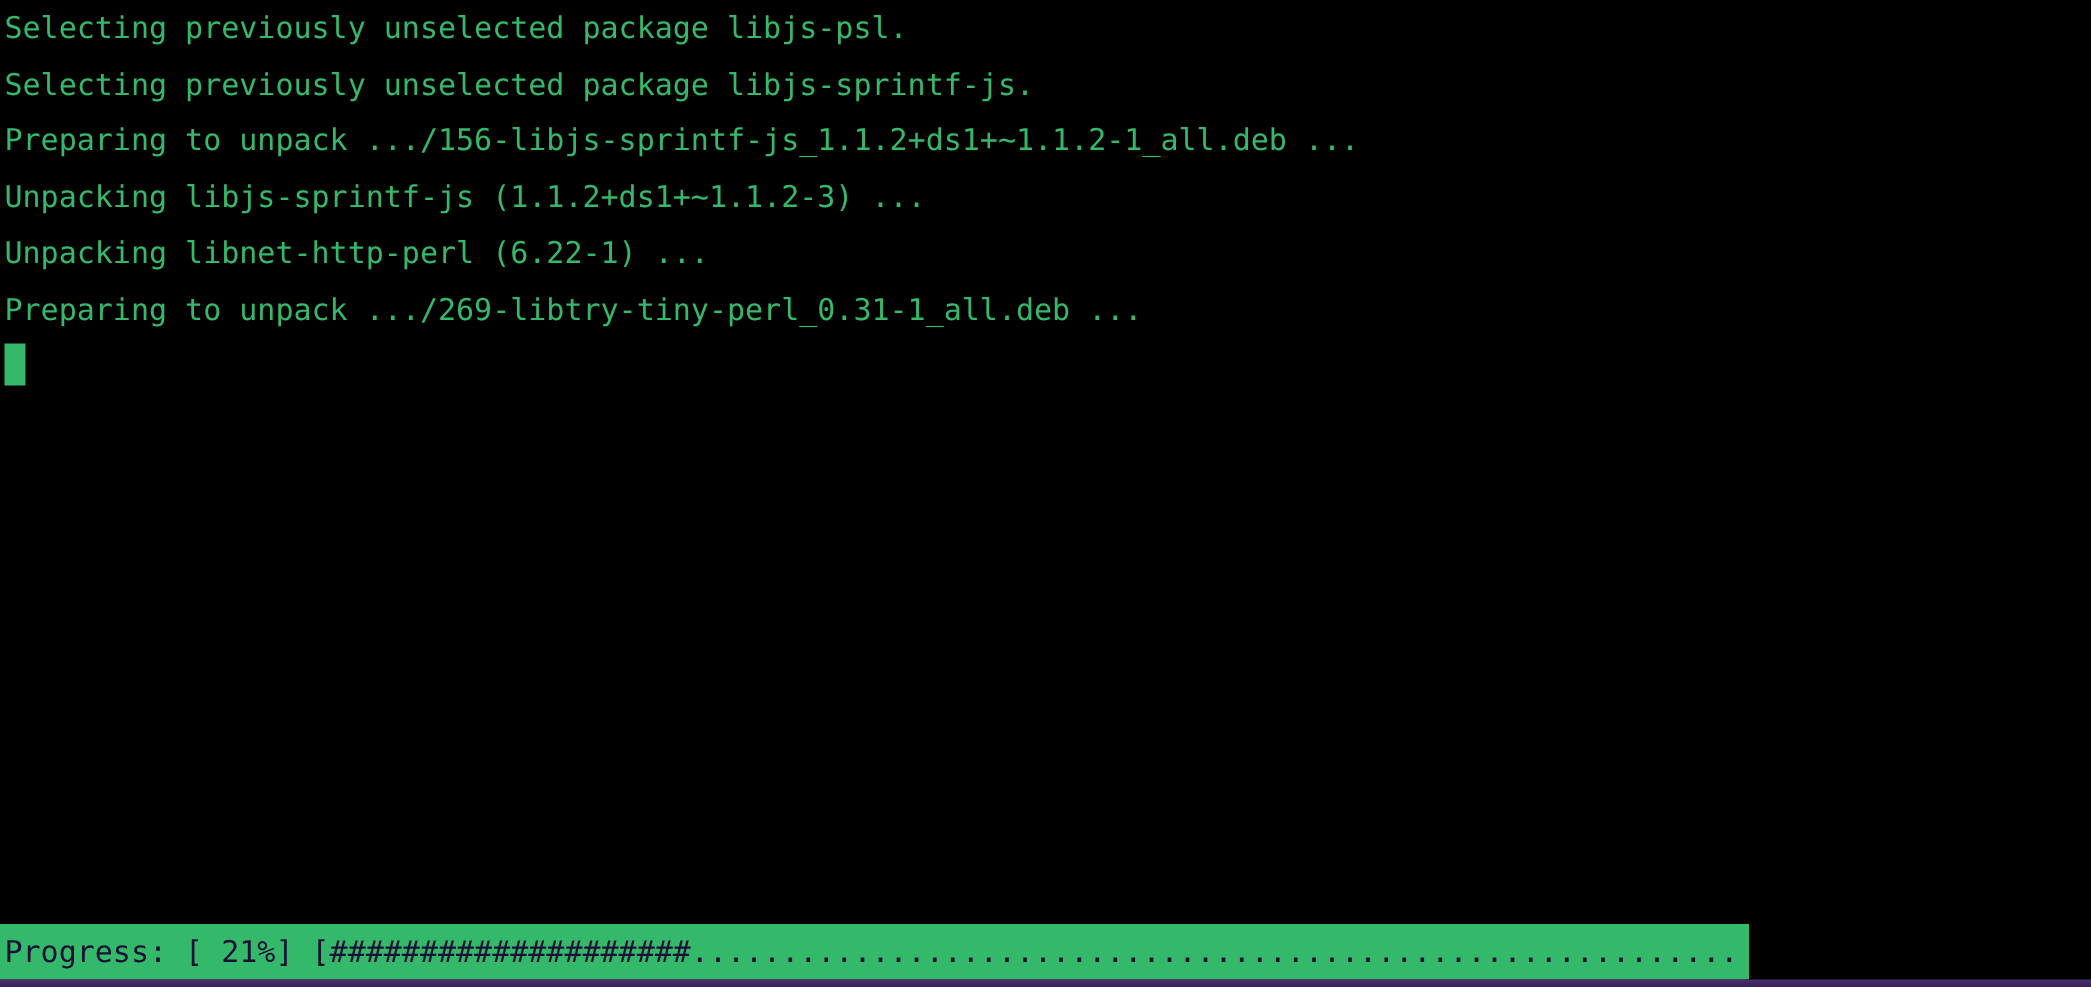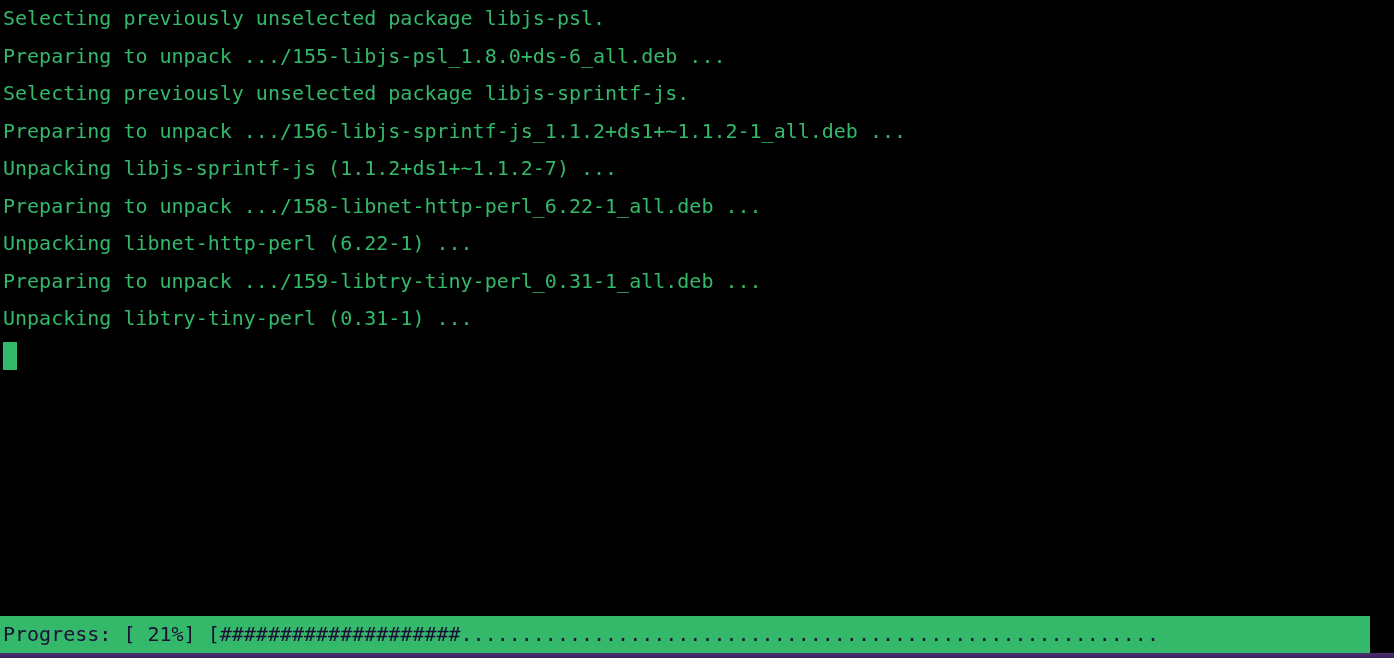--- a/index.html
+++ b/index.html
@@ -1,37 +1,34 @@
 <!DOCTYPE html>
 <html><head>
 <meta charset="utf-8">
 <style>
   html,body{margin:0;padding:0;width:1394px;height:658px;background:#1a1036;overflow:hidden}
   .term{position:relative;width:1394px;height:658px;background:#000000;
         font-family:"Menlo","Consolas","DejaVu Sans Mono",monospace;
         font-size:20px;line-height:37.5px;letter-spacing:0;color:#34b96b}
   .line{white-space:pre;padding-left:3px}
   .cursor{display:inline-block;width:14px;height:28px;background:#34b96b;margin-left:3px;margin-top:4px}
-  .progress-bar{position:absolute;left:0;bottom:5px;width:1370px;height:37px;
+  .progress-bar{position:absolute;left:0;bottom:5px;width:1166px;height:37px;
                background:#34b96b;color:#1a1036;white-space:pre;overflow:hidden;
                padding-left:3px;box-sizing:border-box;line-height:37px}
   .bottom-strip{position:absolute;left:0;bottom:0;width:1394px;height:5px;
                 background:linear-gradient(#4a2f6f,#3a2058)}
 </style>
 </head>
 <body>
 
 <div class="term">
   <div id="lines">
       <div class="line">Selecting previously unselected package libjs-psl.</div>
-      <div class="line">Preparing to unpack .../155-libjs-psl_1.8.0+ds-6_all.deb ...</div>
       <div class="line">Selecting previously unselected package libjs-sprintf-js.</div>
       <div class="line">Preparing to unpack .../156-libjs-sprintf-js_1.1.2+ds1+~1.1.2-1_all.deb ...</div>
-      <div class="line">Unpacking libjs-sprintf-js (1.1.2+ds1+~1.1.2-7) ...</div>
-      <div class="line">Preparing to unpack .../158-libnet-http-perl_6.22-1_all.deb ...</div>
+      <div class="line">Unpacking libjs-sprintf-js (1.1.2+ds1+~1.1.2-3) ...</div>
       <div class="line">Unpacking libnet-http-perl (6.22-1) ...</div>
-      <div class="line">Preparing to unpack .../159-libtry-tiny-perl_0.31-1_all.deb ...</div>
-      <div class="line">Unpacking libtry-tiny-perl (0.31-1) ...</div>
+      <div class="line">Preparing to unpack .../269-libtry-tiny-perl_0.31-1_all.deb ...</div>
     </div>
   <span class="cursor"></span>
   <div class="progress-bar">Progress: [ 21%] [####################..........................................................</div>
   <div class="bottom-strip"></div>
 </div>
 
 </body></html>

